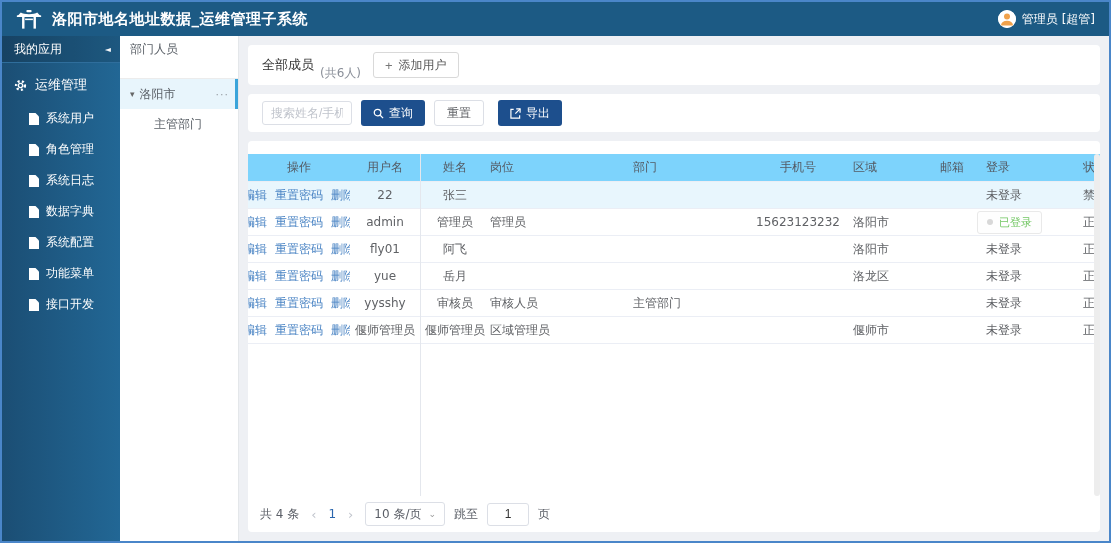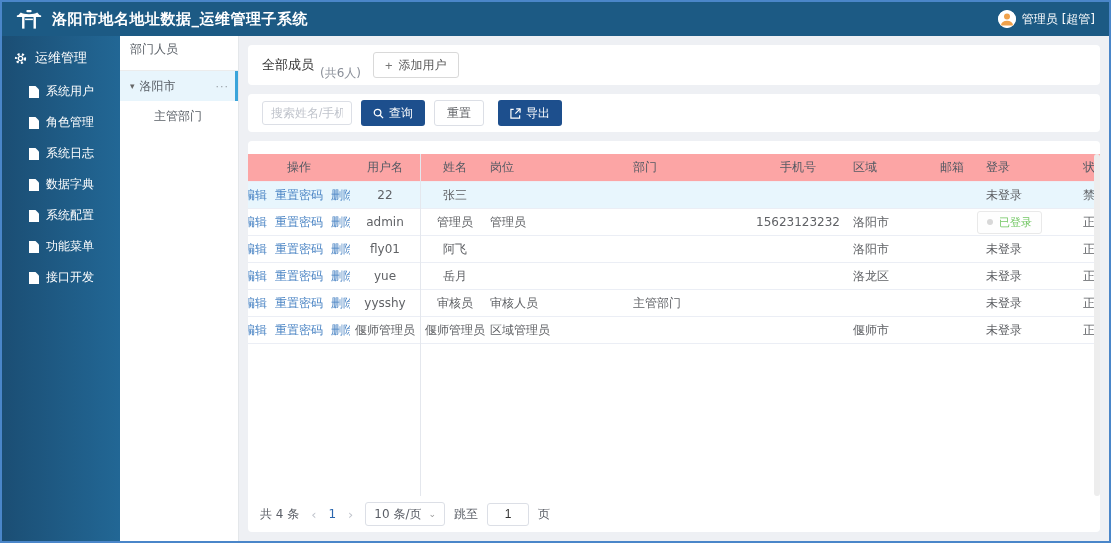--- a/index.html
+++ b/index.html
@@ -18,21 +18,21 @@
 
   
   .sb { flex:0 0 118px; width:118px; background:linear-gradient(90deg,#1b4e74,#226795); color:#fff; }
   .sb-apps { height:27px; display:flex; align-items:center; padding:0 9px 0 12px; font-size:12px; background:rgba(0,0,0,.14); border-bottom:1px solid #2f6e9c; cursor:pointer; }
   .sb-apps .clps { margin-left:auto; font-size:8px; opacity:.95; }
   .sb-group { height:36px; margin-top:4px; display:flex; align-items:center; gap:8px; padding-left:12px; font-size:13px; cursor:pointer; }
   .sb-item { height:31px; display:flex; align-items:center; gap:7px; padding-left:27px; font-size:12px; cursor:pointer; }
 
   
   .tree { flex:0 0 119px; width:119px; background:#fff; border-right:1px solid #e4e7ea; font-size:12px; color:#595f66; }
-  .tree-title { height:35px; line-height:26px; padding-left:10px; border-bottom:1px solid #ececec; }
+  .tree-title { height:43px; line-height:26px; padding-left:10px; border-bottom:1px solid #ececec; }
   .tree-root { height:30px; display:flex; align-items:center; gap:5px; padding:0 6px 0 10px; background:#e8f5fc; border-right:3px solid #3aa4da; cursor:pointer; }
   .tree-root .caret { font-size:9px; color:#666; }
   .tree-root .more { margin-left:auto; color:#9aa0a6; letter-spacing:1px; font-size:11px; cursor:pointer; }
   .tree-child { height:30px; display:flex; align-items:center; padding-left:34px; cursor:pointer; }
 
   
   .main { flex:1; display:flex; flex-direction:column; padding:9px; gap:9px; min-width:0; }
   .card { background:#fff; border-radius:4px; }
   .card-toolbar { flex:0 0 40px; display:flex; align-items:center; gap:6px; padding:0 14px; font-size:13px; color:#333; }
   .count { color:#8a8f99; font-size:12px; margin-right:6px;margin-top:16px; }
@@ -44,21 +44,21 @@
   .inp::placeholder { color:#c0c4cc; }
   .btn { height:26px; border-radius:3px; font-size:12px; display:inline-flex; align-items:center; gap:5px; padding:0 12px; cursor:pointer; border:none; }
   .btn-primary { background:#1d4f8d; color:#fff; }
   .btn-plain { background:#fff; border:1px solid #dcdfe6; color:#606266; }
   .btn-export { margin-left:5px; }
 
   
   .card-table { flex:1; display:flex; flex-direction:column; padding-top:13px; position:relative; min-height:0; }
   .tbl { flex:1; position:relative; font-size:12px; color:#606266; min-height:0; }
   .trow { display:grid; grid-template-columns:102px 70px 70px 143px 120px 90px 85px 45px 90px 1fr; align-items:center; height:27px; border-bottom:1px solid #ebeef5; }
-  .thead { height:28px; background:#fca5a5; color:#545a63; font-weight:500; }
+  .thead { height:28px; background:#7dd3fc; color:#545a63; font-weight:500; }
   .c { overflow:hidden; white-space:nowrap; }
   .c-center { text-align:center; }
   .c-region { padding-left:10px; }
   .c-mail { padding-left:12px; }
   .c-login { padding-left:13px; }
   .c-status { padding-left:20px; }
   .row-hl { background:#e8f6fd; }
   .ops { display:flex; gap:8px; justify-content:center; color:#4a84c4; }
   .op { cursor:pointer; }
   .v-divider { position:absolute; left:172px; top:0; bottom:0; width:1px; background:#e4e7ed; }
@@ -100,20 +100,24 @@
           <path d="M3 15.5 a6 4.8 0 0 1 12 0 z" fill="#f0a14b"></path>
         </svg>
       </span>
       <span>管理员 [超管]</span>
     </span>
   </div>
 
   <div class="bd">
 
     <div class="sb">
+      <div class="sb-apps">
+        <span>我的应用</span>
+        <span class="clps">◄</span>
+      </div>
       <div class="sb-group">
         <span style="display:flex;">
           <svg width="13" height="13" viewBox="0 0 16 16">
             <circle cx="8" cy="8" r="5.4" fill="none" stroke="#fff" stroke-width="3" stroke-dasharray="2.5 2.8"></circle>
             <circle cx="8" cy="8" r="2.6" fill="none" stroke="#fff" stroke-width="1.6"></circle>
           </svg>
         </span>
         <span>运维管理</span>
       </div>
 

